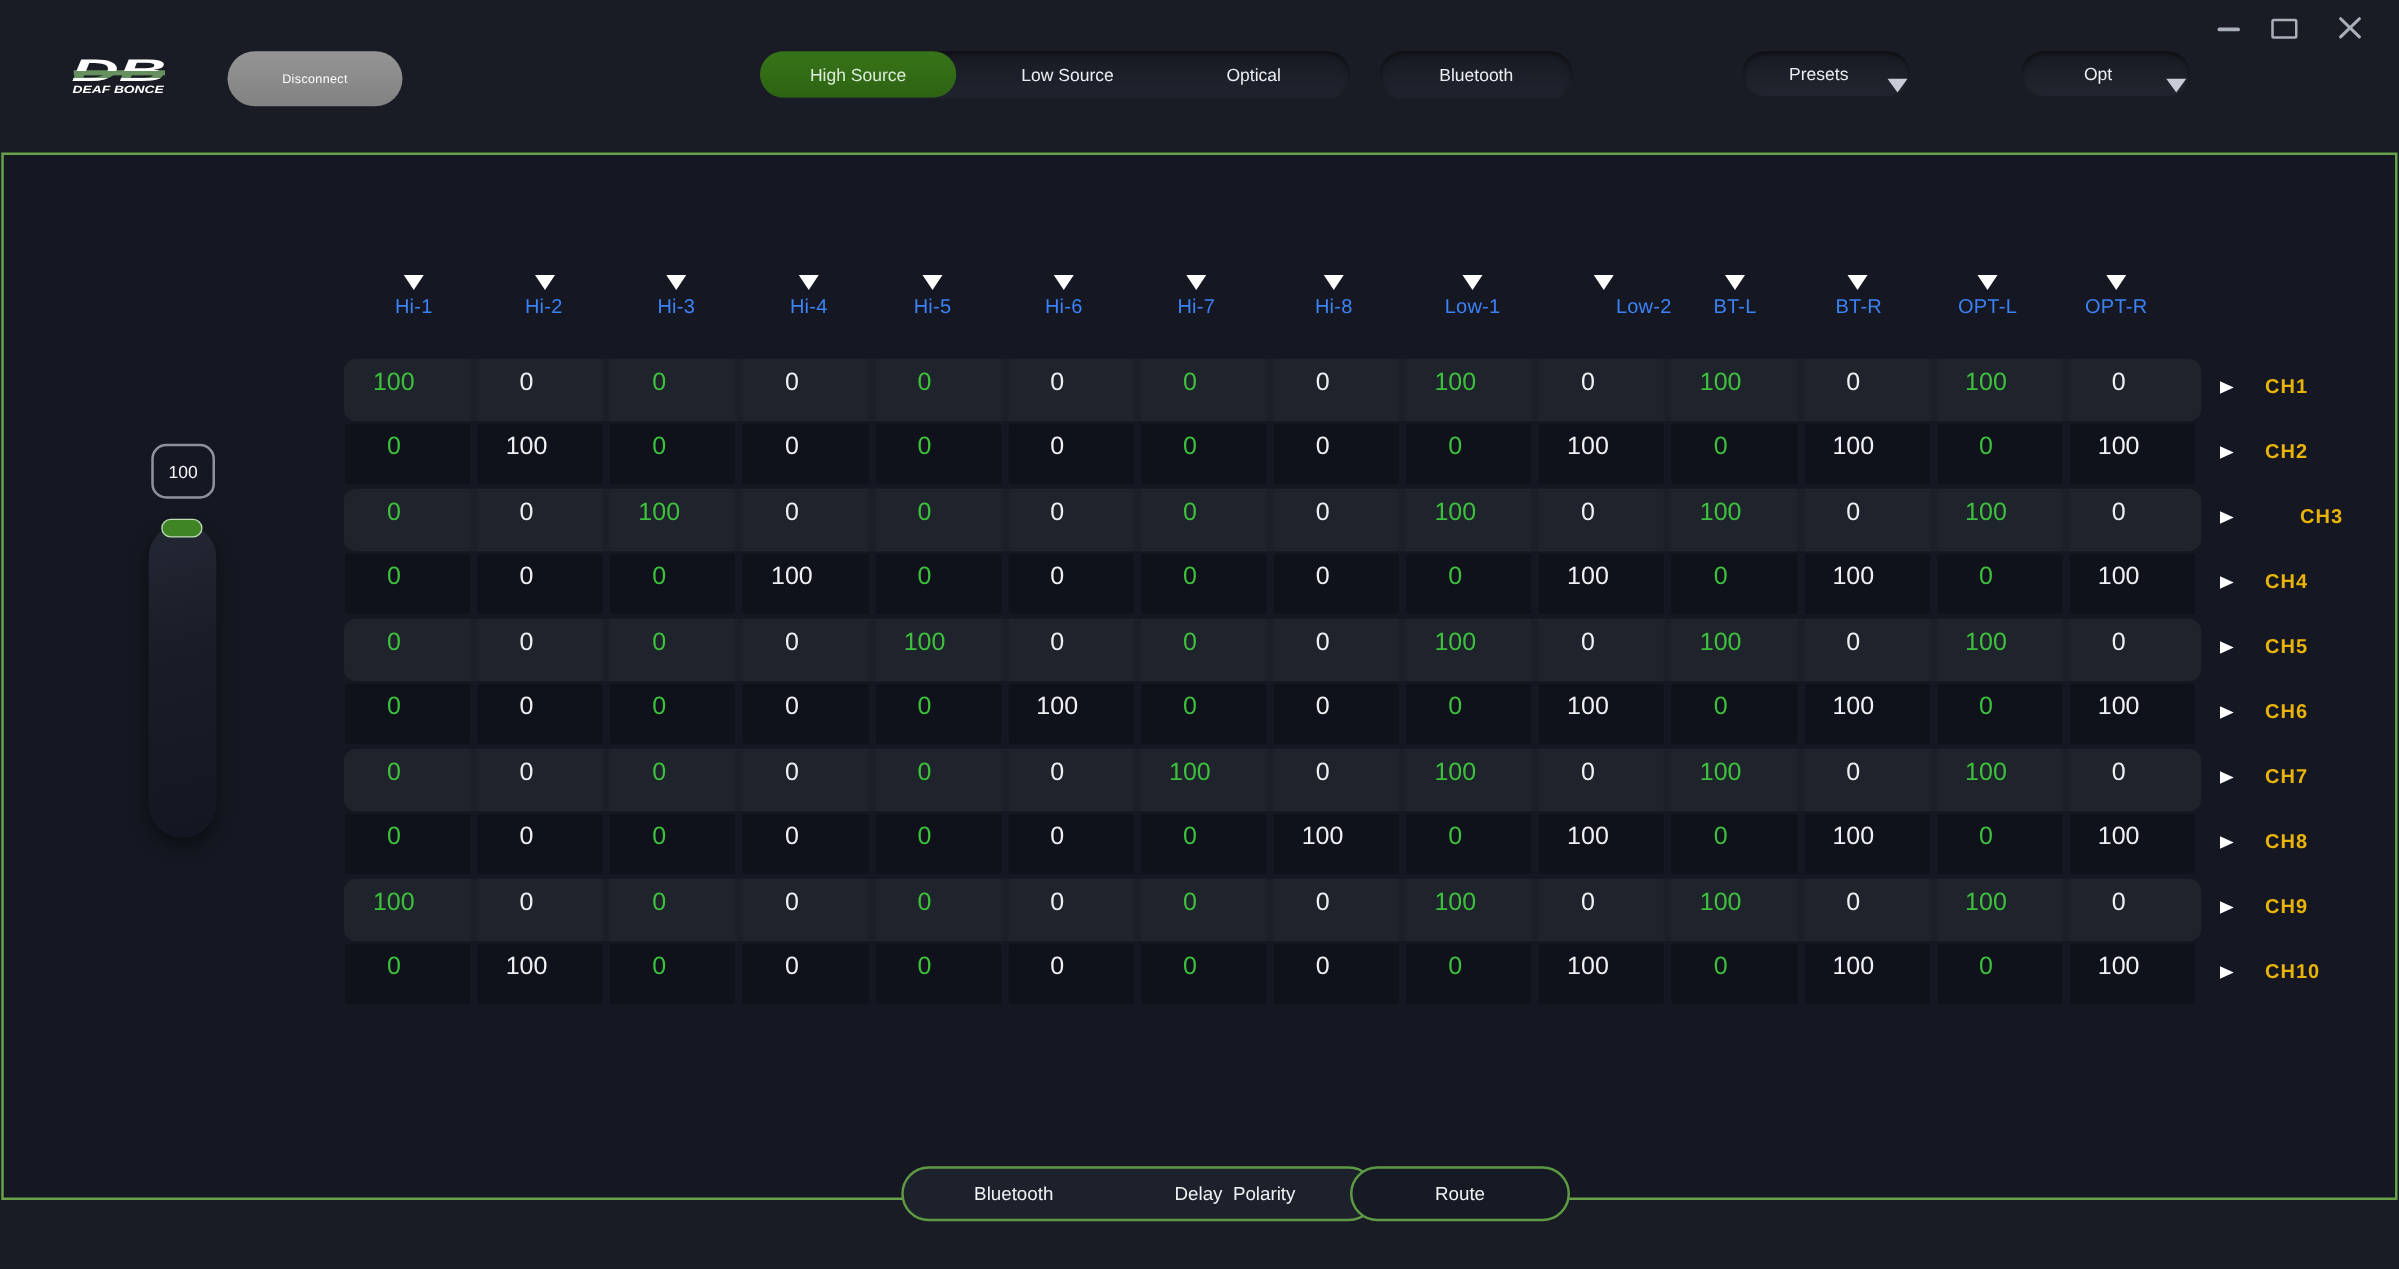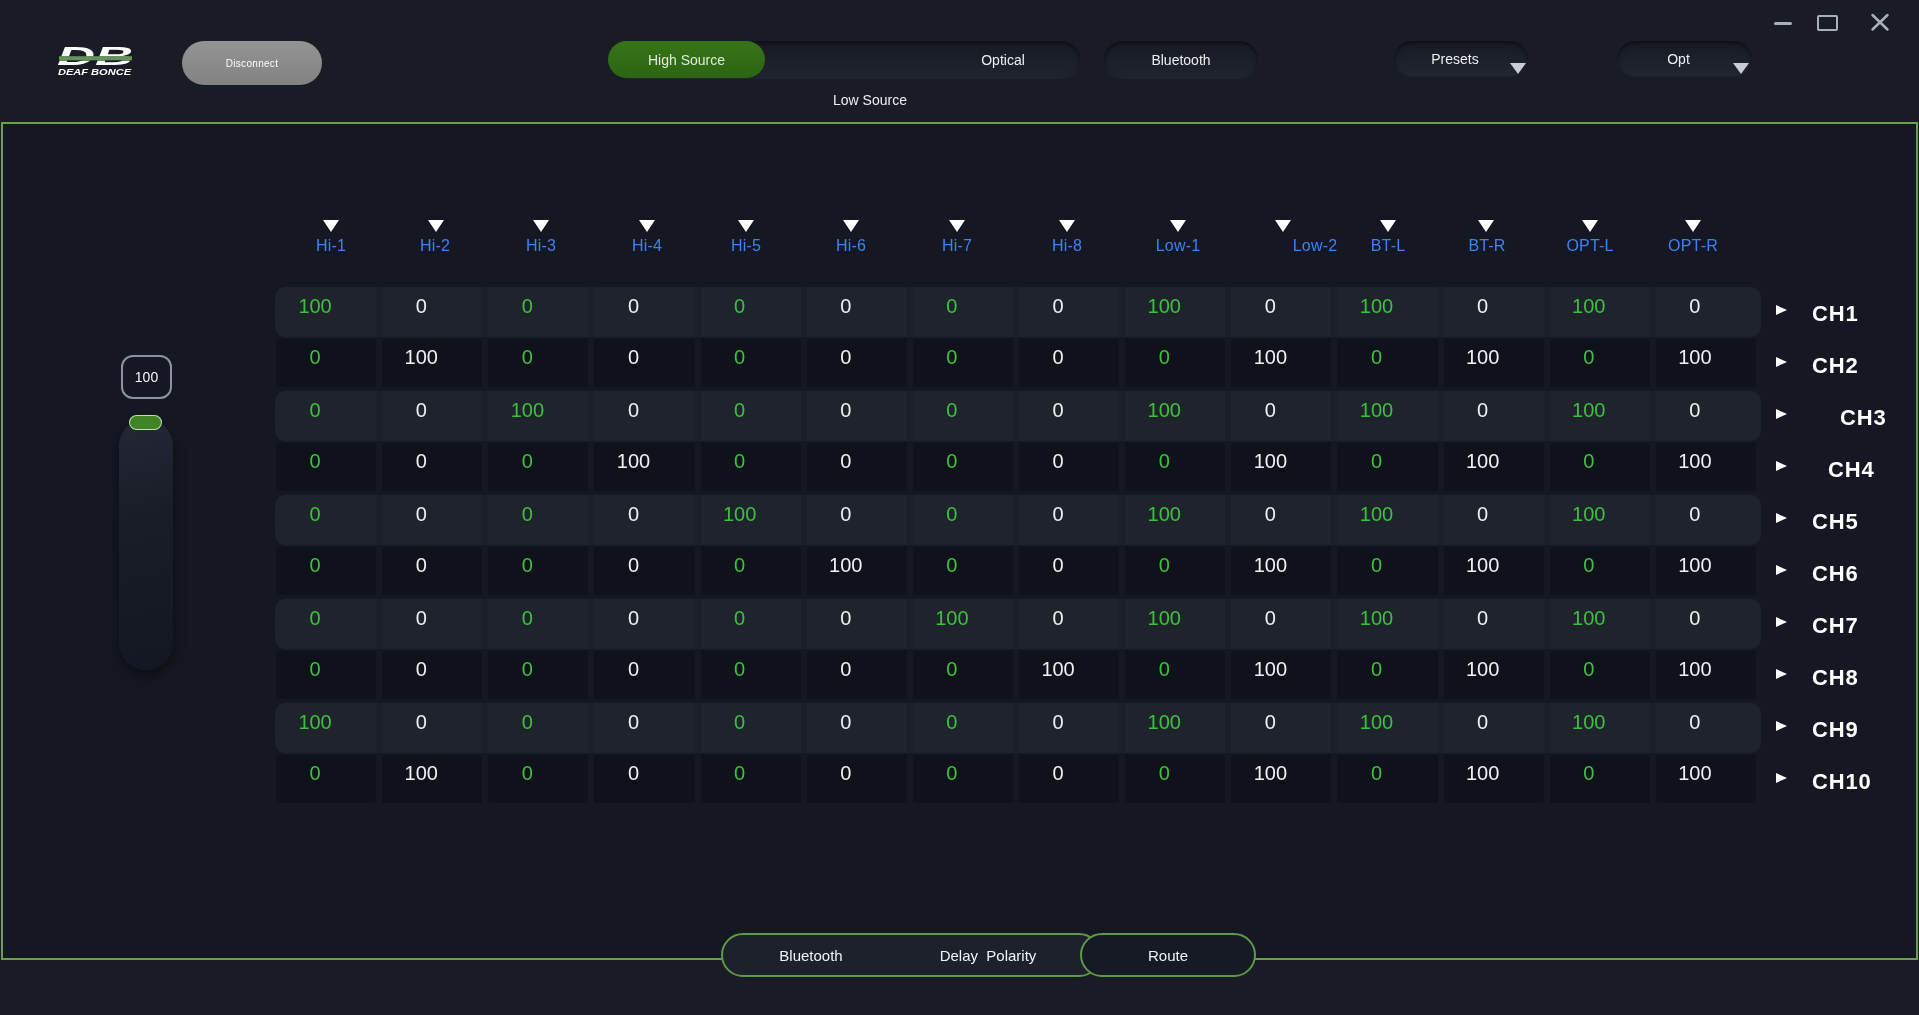--- a/index.html
+++ b/index.html
@@ -30,21 +30,21 @@
 .mrow.bar .cell:not(:first-child){box-shadow:-6px 0 0 #1b1f28;}
 .mrow.dark .cell{background:#0f121a;border-radius:2px;margin:0 0 2px 0;}
 .cell span{transform:translate(-11px,-6px);}
 .g{color:#3dc13d;}
 .w{color:#eef0f4;}
 
 .htri{width:0;height:0;border-left:8px solid transparent;border-right:8px solid transparent;border-top:12px solid #fff;}
 .hlab{top:237px;width:110px;text-align:center;color:#3b82f6;font-size:16px;letter-spacing:.2px;}
 
 .rtri{width:0;height:0;border-top:5.5px solid transparent;border-bottom:5.5px solid transparent;border-left:11px solid #fff;}
-.chlab{left:1812px;color:#ffffff;font-size:22px;letter-spacing:.8px;font-weight:bold;}
+.chlab{left:1812px;color:#eab308;font-size:16px;letter-spacing:.8px;font-weight:bold;}
 
 .bpill{top:933px;height:44px;border-radius:22px;border:2px solid #5d9a43;}
 #bigpill{left:721px;width:380px;background:#1d212b;}
 #routepill{left:1080px;width:176px;background:#161a24;display:flex;align-items:center;justify-content:center;color:#f0f2f5;font-size:15px;}
 .btext{top:933px;height:44px;display:flex;align-items:center;justify-content:center;color:#f0f2f5;font-size:15px;}
 </style></head>
 <body>
 <div class="abs" id="content"></div>
 <svg class="abs" style="left:56px;top:44px;" width="80" height="34" viewBox="0 0 80 34">
 <defs>
@@ -57,21 +57,21 @@
         <stop offset="1" stop-color="#fdfdfd"></stop>
 </linearGradient>
     </defs>
 <rect x="3" y="12.2" width="73" height="4.1" fill="#67905f"></rect>
 <text x="1" y="21" font-family="Liberation Sans,sans-serif" font-size="25" font-weight="bold" font-style="italic" fill="url(#lg)" textLength="76" lengthAdjust="spacingAndGlyphs">DB</text>
 <text x="2" y="30.5" font-family="Liberation Sans,sans-serif" font-size="8.5" font-weight="bold" font-style="italic" fill="#fdfdfd" textLength="73" lengthAdjust="spacingAndGlyphs">DEAF BONCE</text>
 </svg>
 <div class="abs" id="disconnect">Disconnect</div>
 <div class="abs dtrack" id="segtrack"></div>
 <div class="abs" id="greenpill">High Source</div>
-<div class="abs seglab" style="left:790px;width:160px;margin-top:40px;">Low Source</div>
+<div class="abs seglab" style="left:774px;width:160px;">Low Source</div>
 <div class="abs seglab" style="left:926px;width:154px;">Optical</div>
 <div class="abs dtrack seglab" id="bluetooth">Bluetooth</div>
 <div class="abs ddpill" id="presets">
     <span style="transform:translateX(-6px)">Presets</span>
   </div>
 <div class="abs ddpill" id="opt">
     <span style="transform:translateX(-6px)">Opt</span>
   </div>
 <div class="abs dtri" style="left:1510px;top:63px;"></div>
 <div class="abs dtri" style="left:1733px;top:63px;"></div>
@@ -556,21 +556,21 @@
       <span>100</span>
     </div>
   </div>
 <div class="abs rtri" style="left:1776px;top:305px;"></div>
 <div class="abs chlab" style="top:301px;">CH1</div>
 <div class="abs rtri" style="left:1776px;top:357px;"></div>
 <div class="abs chlab" style="top:353px;">CH2</div>
 <div class="abs rtri" style="left:1776px;top:409px;"></div>
 <div class="abs chlab" style="top:405px;margin-left:28px;">CH3</div>
 <div class="abs rtri" style="left:1776px;top:461px;"></div>
-<div class="abs chlab" style="top:457px;margin-left:16px;">CH4</div>
+<div class="abs chlab" style="top:457px;">CH4</div>
 <div class="abs rtri" style="left:1776px;top:513px;"></div>
 <div class="abs chlab" style="top:509px;">CH5</div>
 <div class="abs rtri" style="left:1776px;top:565px;"></div>
 <div class="abs chlab" style="top:561px;">CH6</div>
 <div class="abs rtri" style="left:1776px;top:617px;"></div>
 <div class="abs chlab" style="top:613px;">CH7</div>
 <div class="abs rtri" style="left:1776px;top:669px;"></div>
 <div class="abs chlab" style="top:665px;text-align:right;">CH8</div>
 <div class="abs rtri" style="left:1776px;top:721px;"></div>
 <div class="abs chlab" style="top:717px;">CH9</div>

